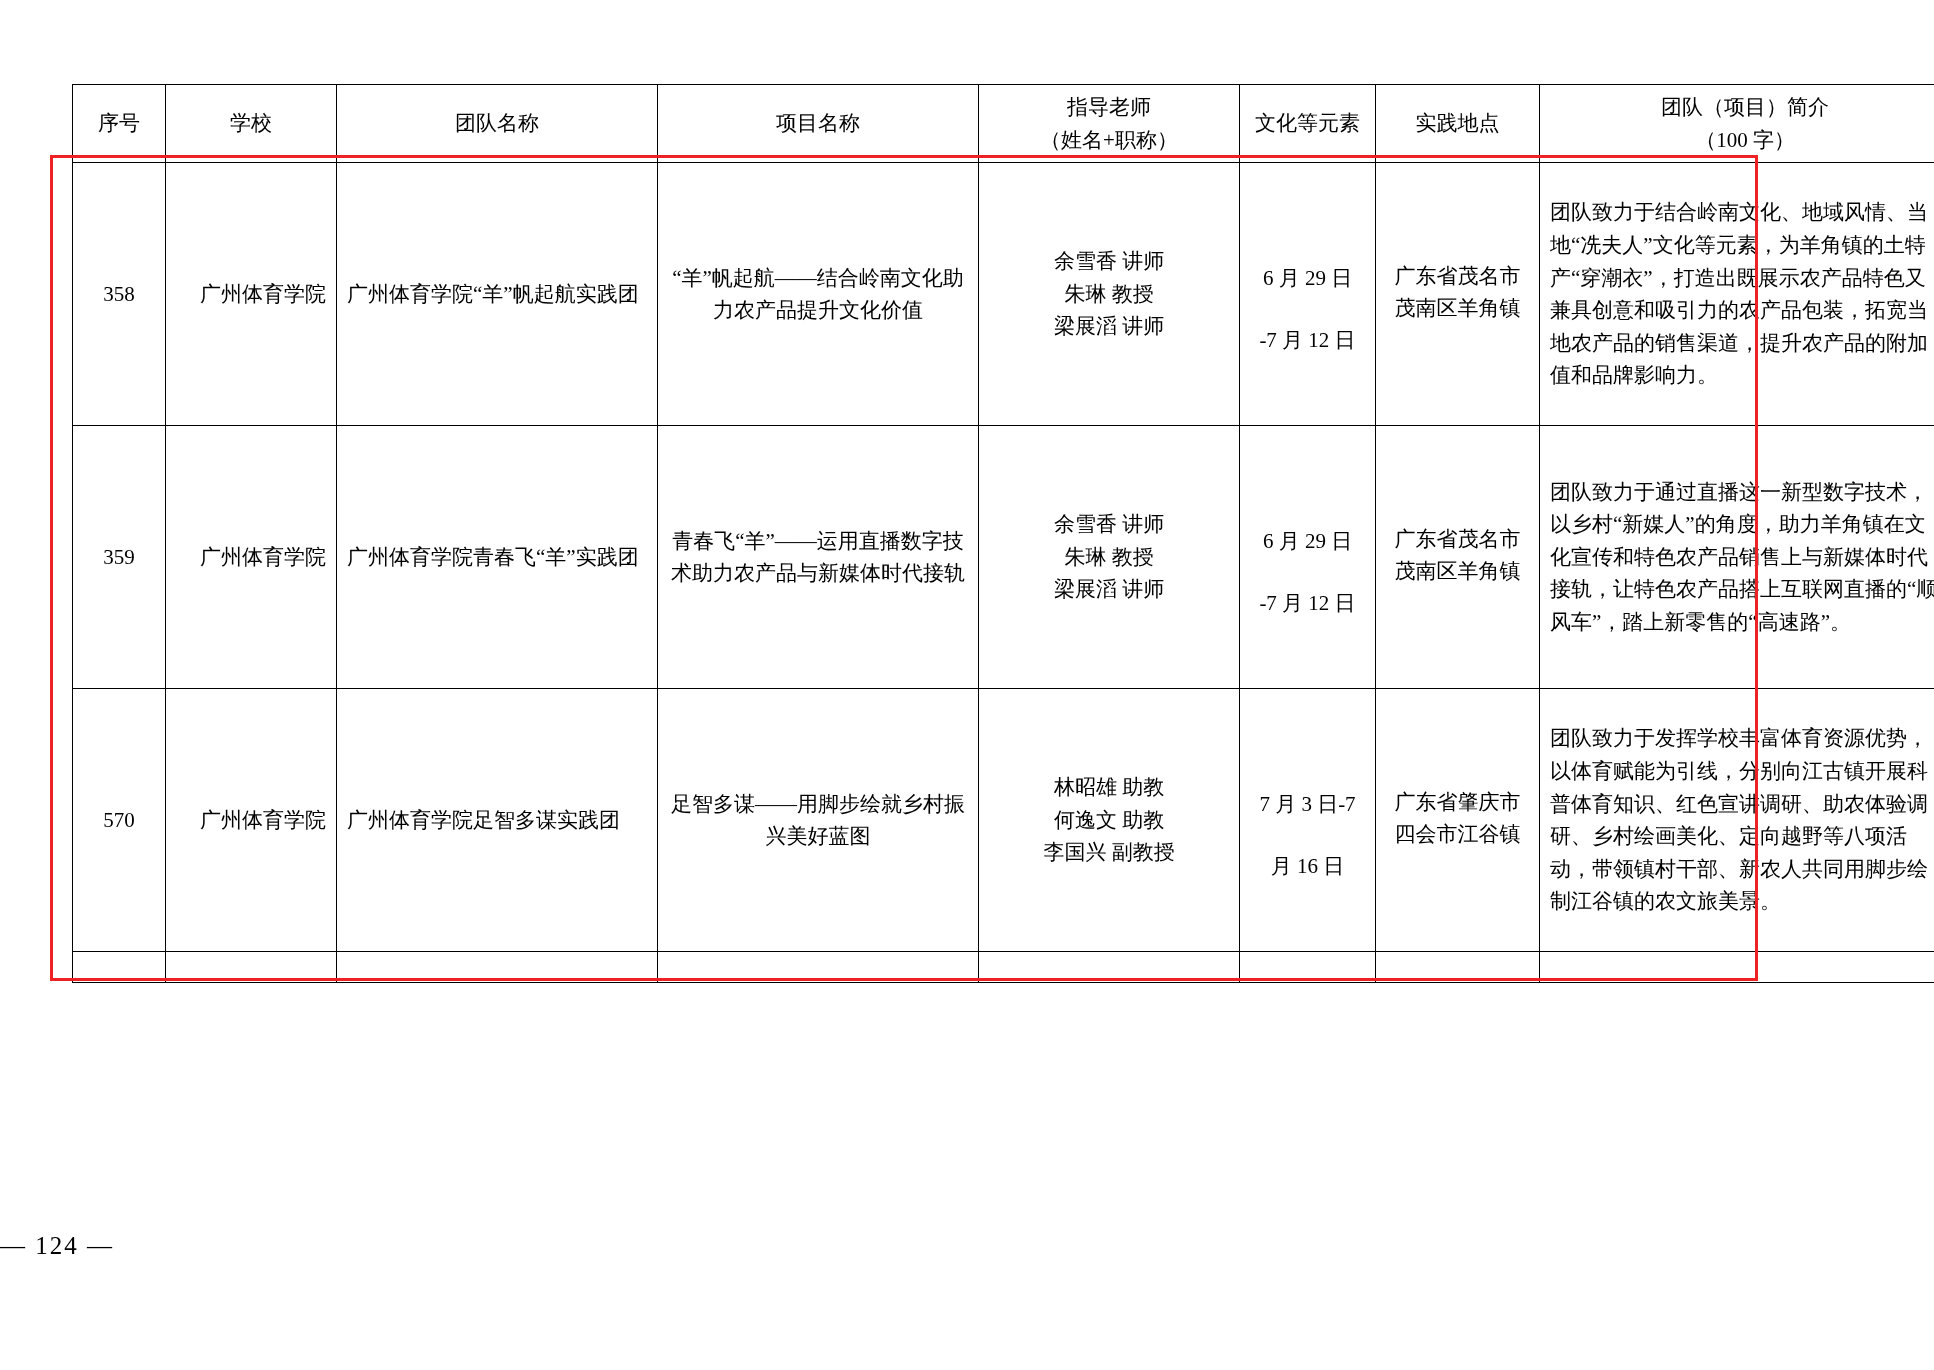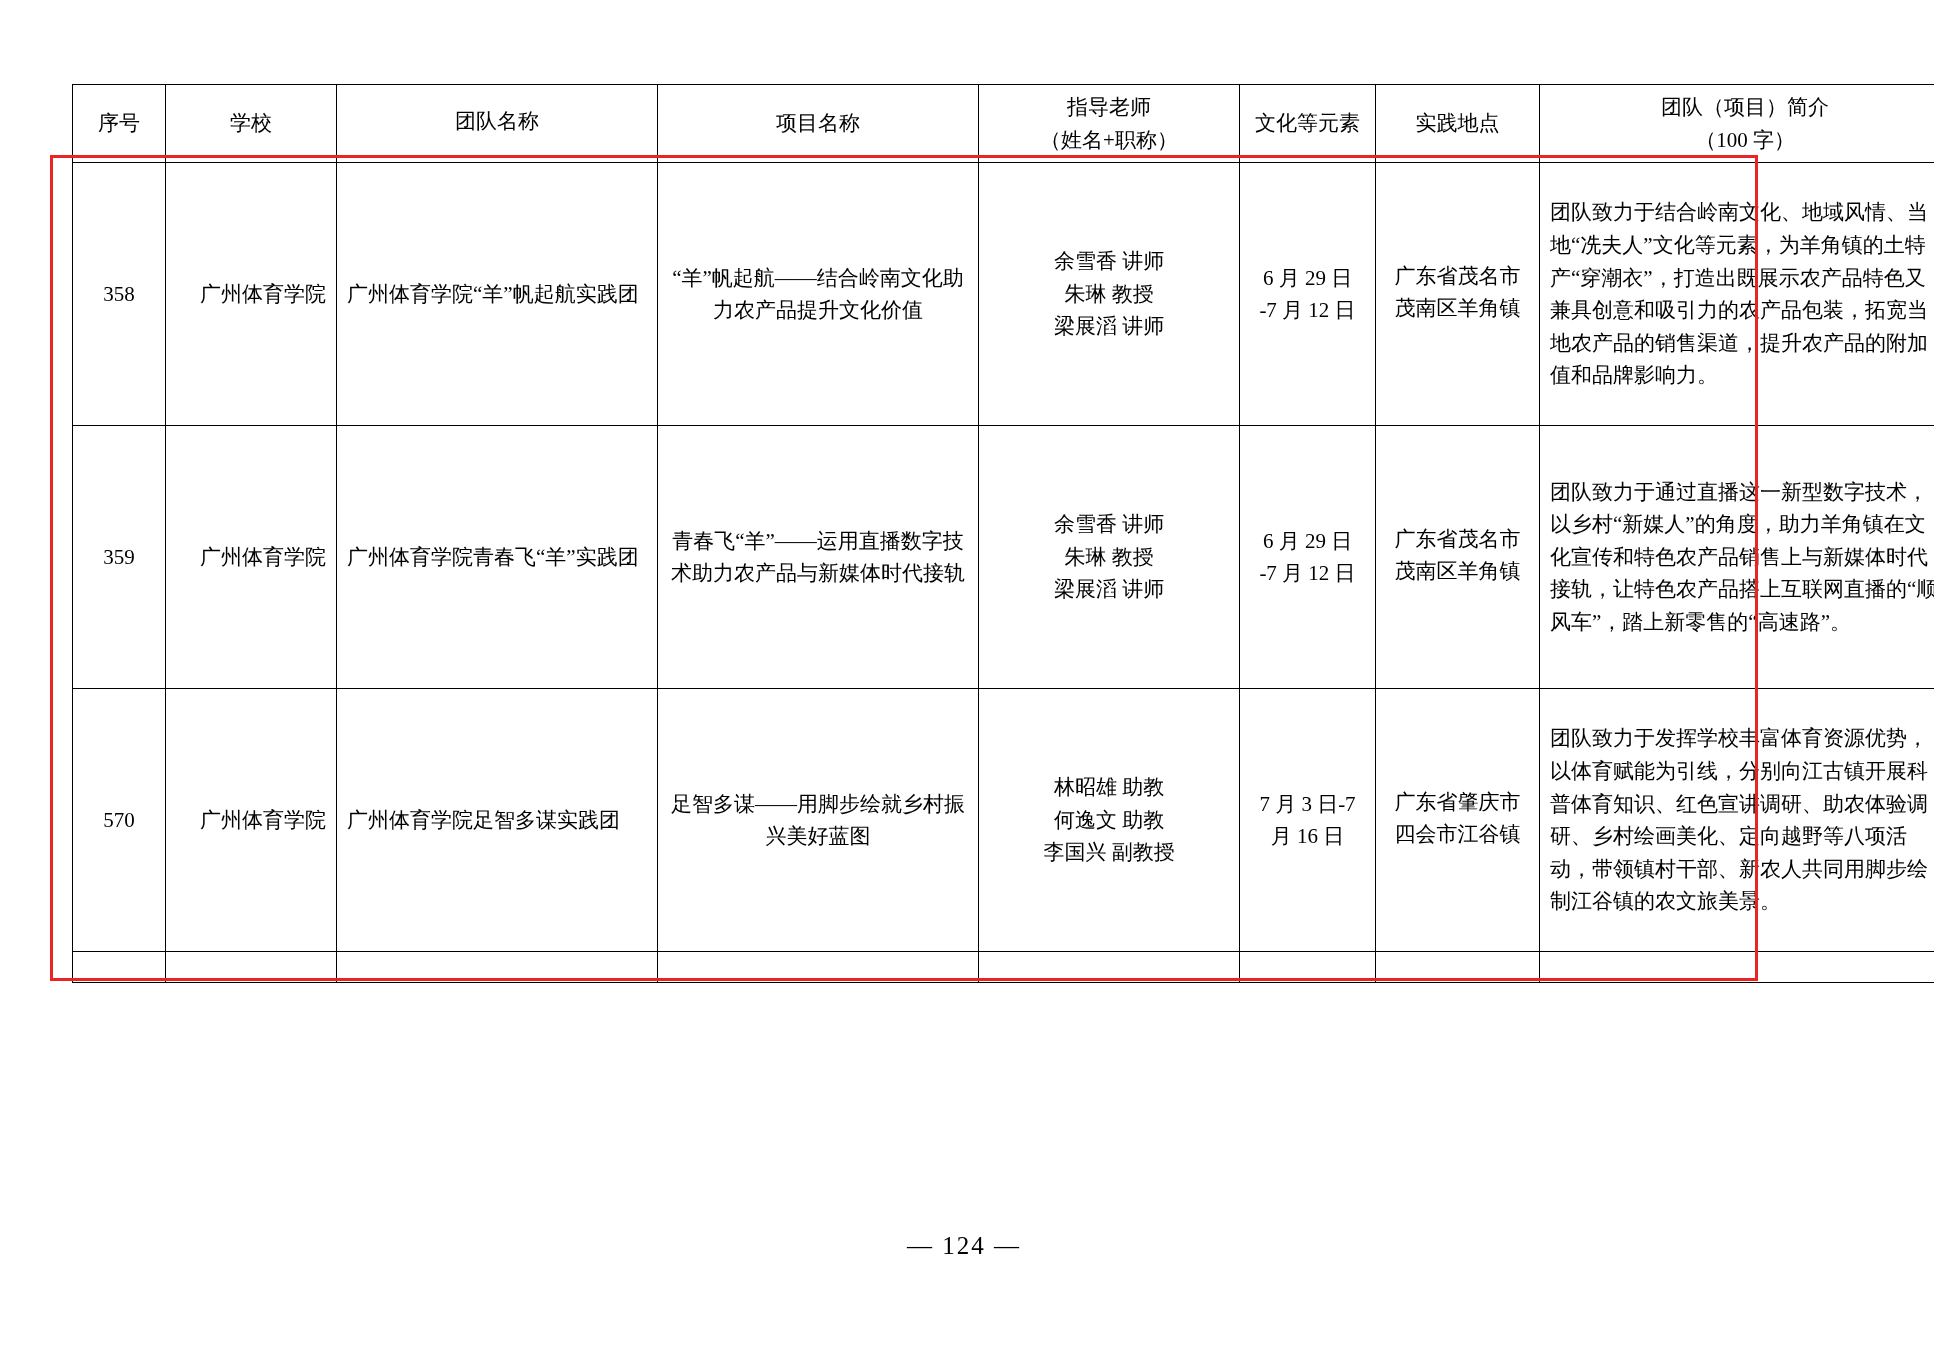--- a/index.html
+++ b/index.html
@@ -46,59 +46,59 @@
     font-size: 22px;
     padding-top: 14px;
     padding-bottom: 14px;
   }
   .hdr-two-line {
     display: block;
     text-align: center;
   }
   .c-seq   { width: 72px;  text-align: center; }
   .c-school{ width: 150px; text-align: center; }
-  .c-team  { width: 300px; font-family: Liberation Mono, monospace; }
+  .c-team  { width: 300px; }
   .c-proj  { width: 300px; }
   .c-teacher { width: 240px; text-align: center; margin-left: 28px; }
   .c-time  { width: 115px; text-align: center; }
   .c-place { width: 143px; text-align: center; }
   .c-intro { width: 390px; }
 
   td.body-seq { text-align: center; font-size: 22px; }
   td.body-school { text-align: right; font-size: 21px; }
   td.body-team { text-align: left; font-size: 21px; }
   td.body-proj { text-align: center; font-size: 21px; }
   td.body-teacher { text-align: center; font-size: 21px; }
   td.body-time { text-align: center; font-size: 21px; }
   td.body-place { text-align: center; font-size: 21px; font-family: Liberation Mono, monospace; }
   td.body-intro { text-align: left; font-size: 21px; line-height: 1.9; }
 
   .teacher-line { display: block; white-space: nowrap; }
-  .time-line { display: block; white-space: nowrap; }
+  .time-line { display: block; white-space: nowrap; margin-top: 30px; }
 
   .row-tall td { height: 250px; }
   .row-spacer td { height: 18px; border-top: 1.5px solid #000; }
 
   
   .red-box {
     position: absolute;
     left: 50px;
     top: 155px;
     width: 1708px;
     height: 826px;
     border: 3px solid #ee2222;
     box-sizing: border-box;
     pointer-events: none;
   }
   .page-number {
     position: absolute;
     left: 0;
     top: 1232px;
     width: 1928px;
-    text-align: center;
+    text-align: left;
     font-size: 25px;
     letter-spacing: 2px;
     font-family: "Liberation Serif", serif;
   }
 </style>
 </head>
 <body>
 
 <div class="page">
 

